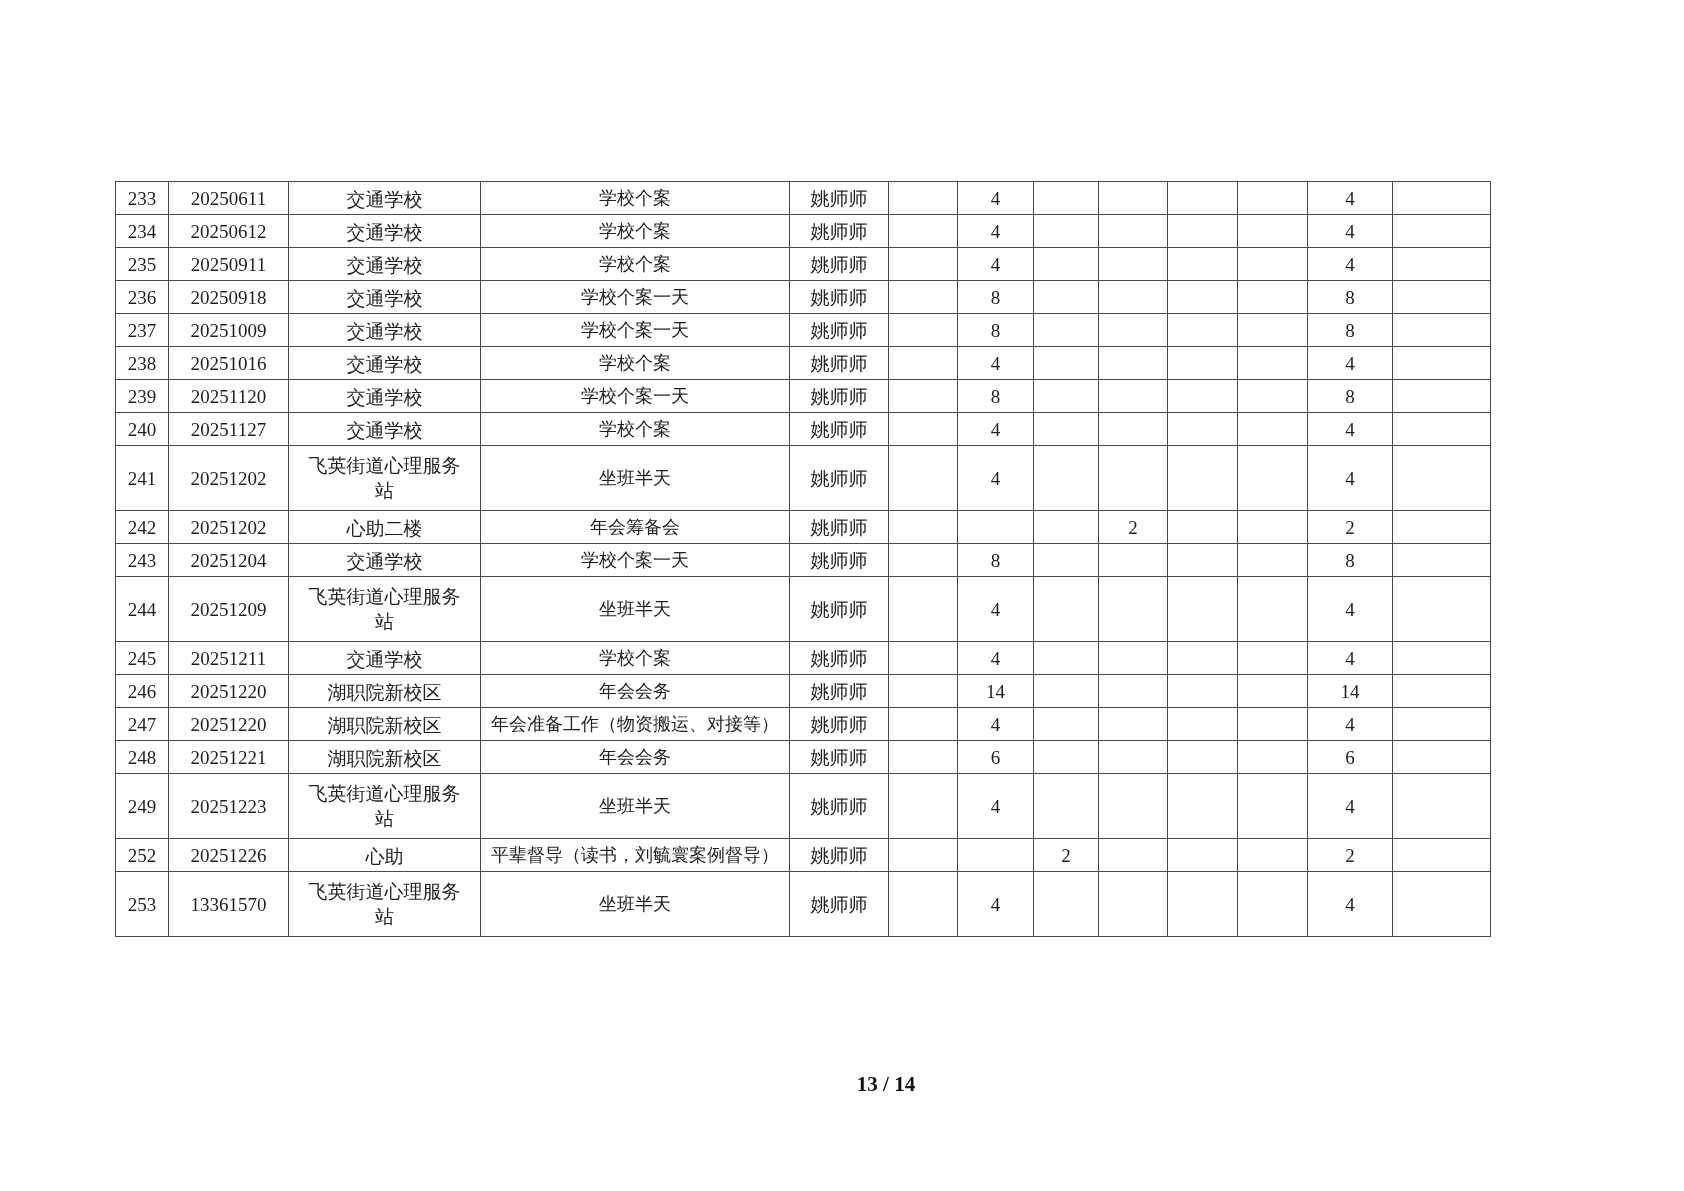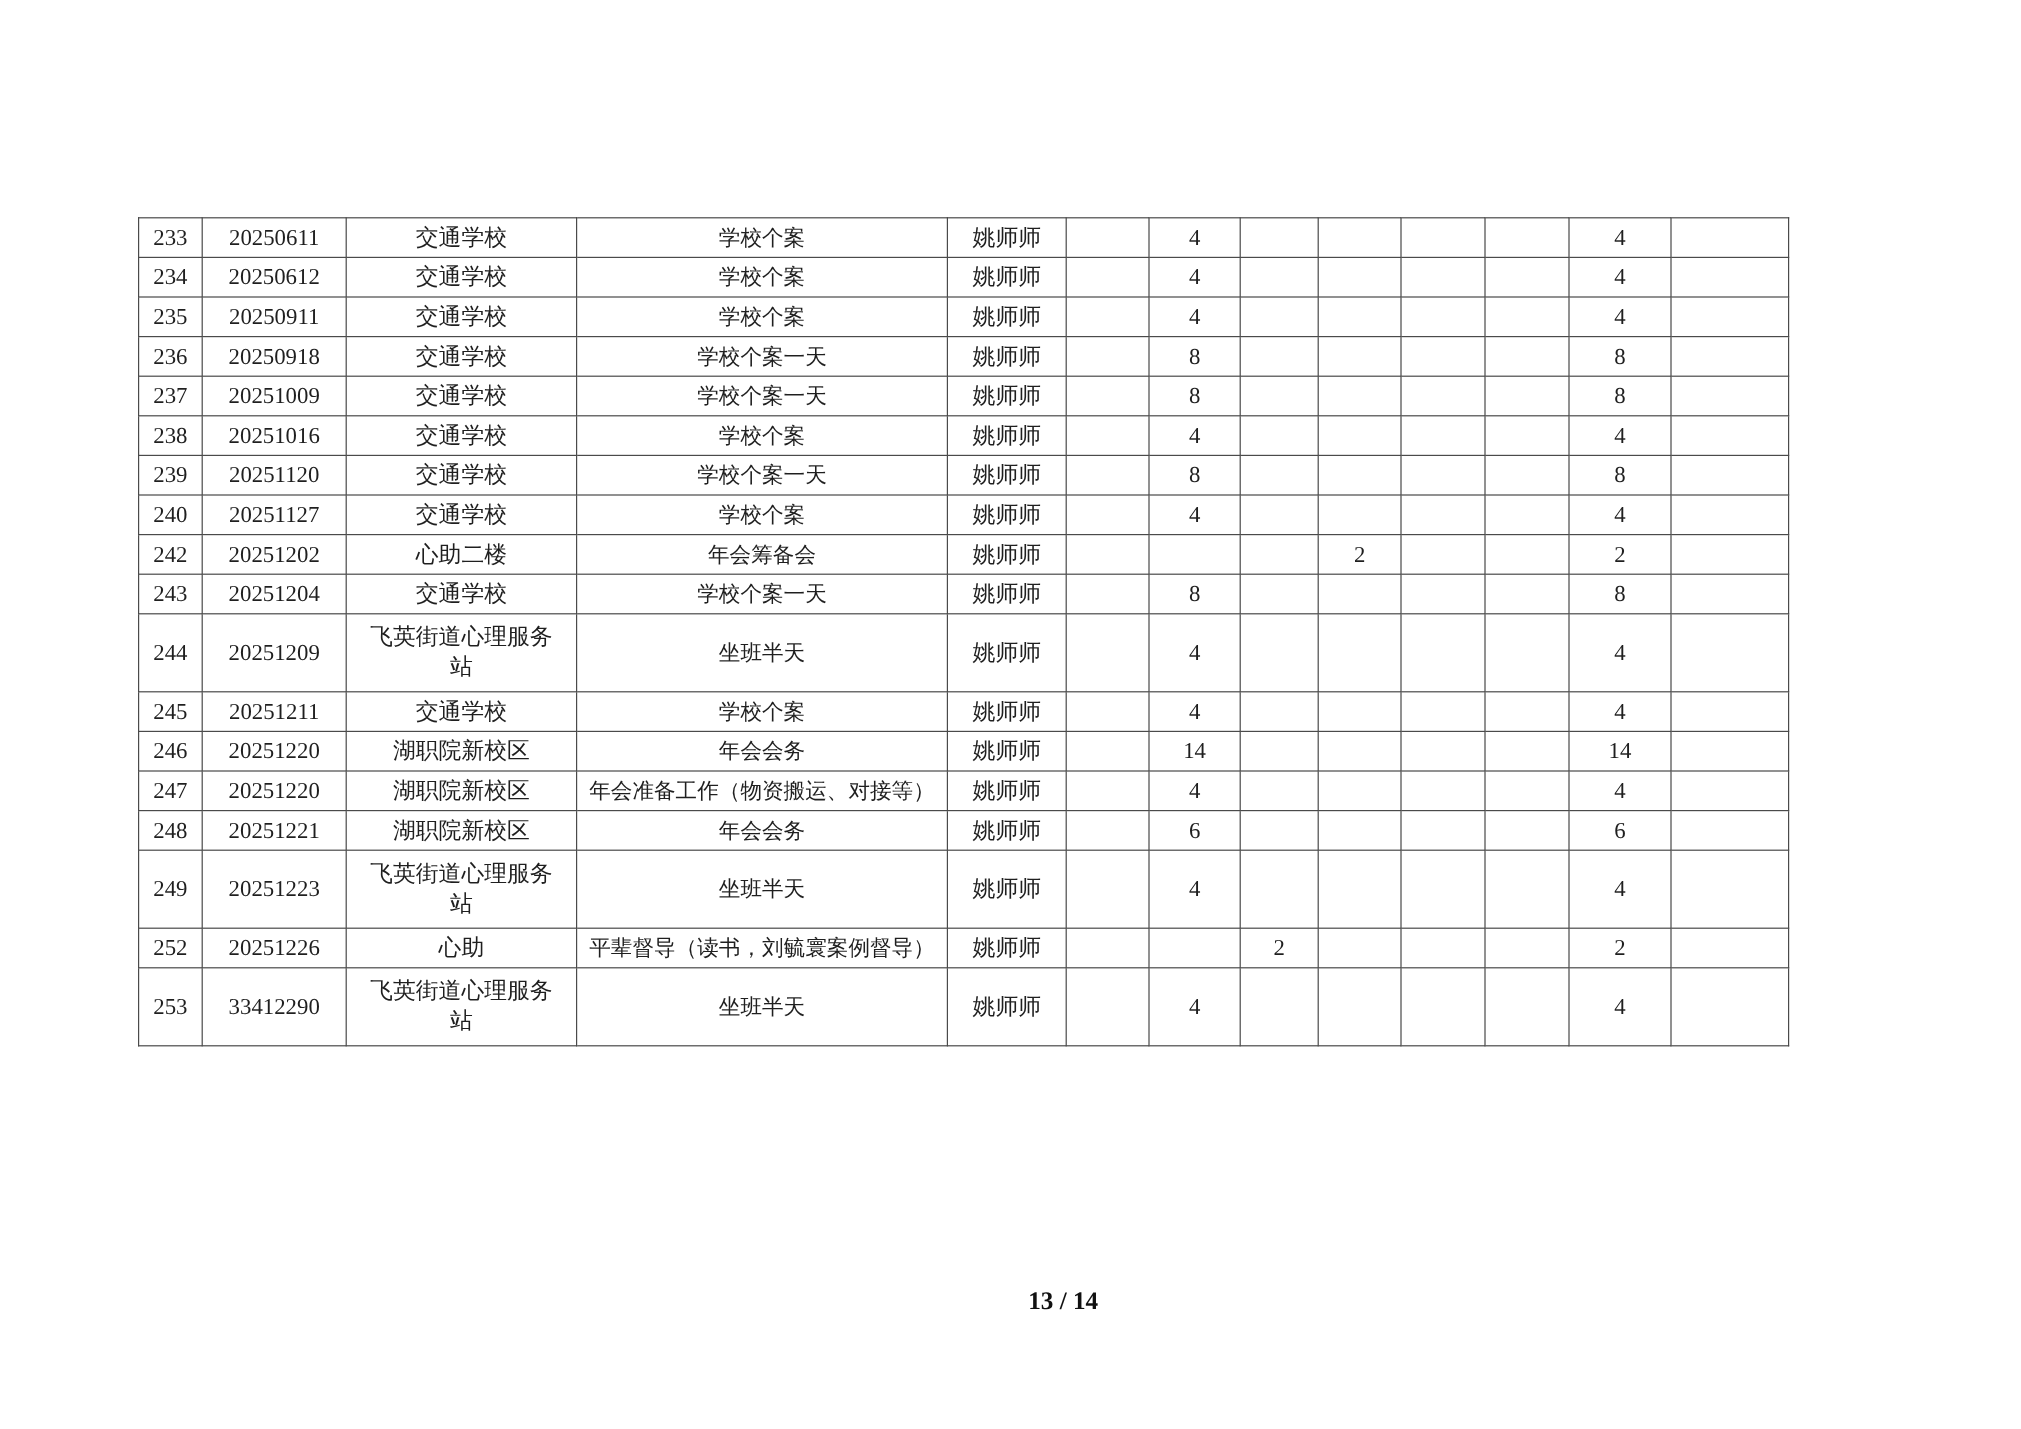--- a/index.html
+++ b/index.html
@@ -206,20 +206,35 @@
           <td class="col-person">姚师师</td>
           <td class="col-blank-1"></td>
           <td class="col-hours">4</td>
           <td class="col-blank-2"></td>
           <td class="col-blank-3"></td>
           <td class="col-blank-4"></td>
           <td class="col-blank-5"></td>
           <td class="col-total-hours">4</td>
           <td class="col-blank-6"></td>
         </tr>
+        <tr class="tall">
+          <td class="col-index">241</td>
+          <td class="col-date">20251202</td>
+          <td class="col-location"><span class="wrap">飞英街道心理服务站</span></td>
+          <td class="col-activity">坐班半天</td>
+          <td class="col-person">姚师师</td>
+          <td class="col-blank-1"></td>
+          <td class="col-hours">4</td>
+          <td class="col-blank-2"></td>
+          <td class="col-blank-3"></td>
+          <td class="col-blank-4"></td>
+          <td class="col-blank-5"></td>
+          <td class="col-total-hours">4</td>
+          <td class="col-blank-6"></td>
+        </tr>
         <tr>
           <td class="col-index">242</td>
           <td class="col-date">20251202</td>
           <td class="col-location"><span class="wrap">心助二楼</span></td>
           <td class="col-activity">年会筹备会</td>
           <td class="col-person">姚师师</td>
           <td class="col-blank-1"></td>
           <td class="col-hours"></td>
           <td class="col-blank-2"></td>
           <td class="col-blank-3">2</td>
@@ -343,21 +358,21 @@
           <td class="col-hours"></td>
           <td class="col-blank-2">2</td>
           <td class="col-blank-3"></td>
           <td class="col-blank-4"></td>
           <td class="col-blank-5"></td>
           <td class="col-total-hours">2</td>
           <td class="col-blank-6"></td>
         </tr>
         <tr class="tall">
           <td class="col-index">253</td>
-          <td class="col-date">33412290</td>
+          <td class="col-date">13361570</td>
           <td class="col-location"><span class="wrap">飞英街道心理服务站</span></td>
           <td class="col-activity">坐班半天</td>
           <td class="col-person">姚师师</td>
           <td class="col-blank-1"></td>
           <td class="col-hours">4</td>
           <td class="col-blank-2"></td>
           <td class="col-blank-3"></td>
           <td class="col-blank-4"></td>
           <td class="col-blank-5"></td>
           <td class="col-total-hours">4</td>

